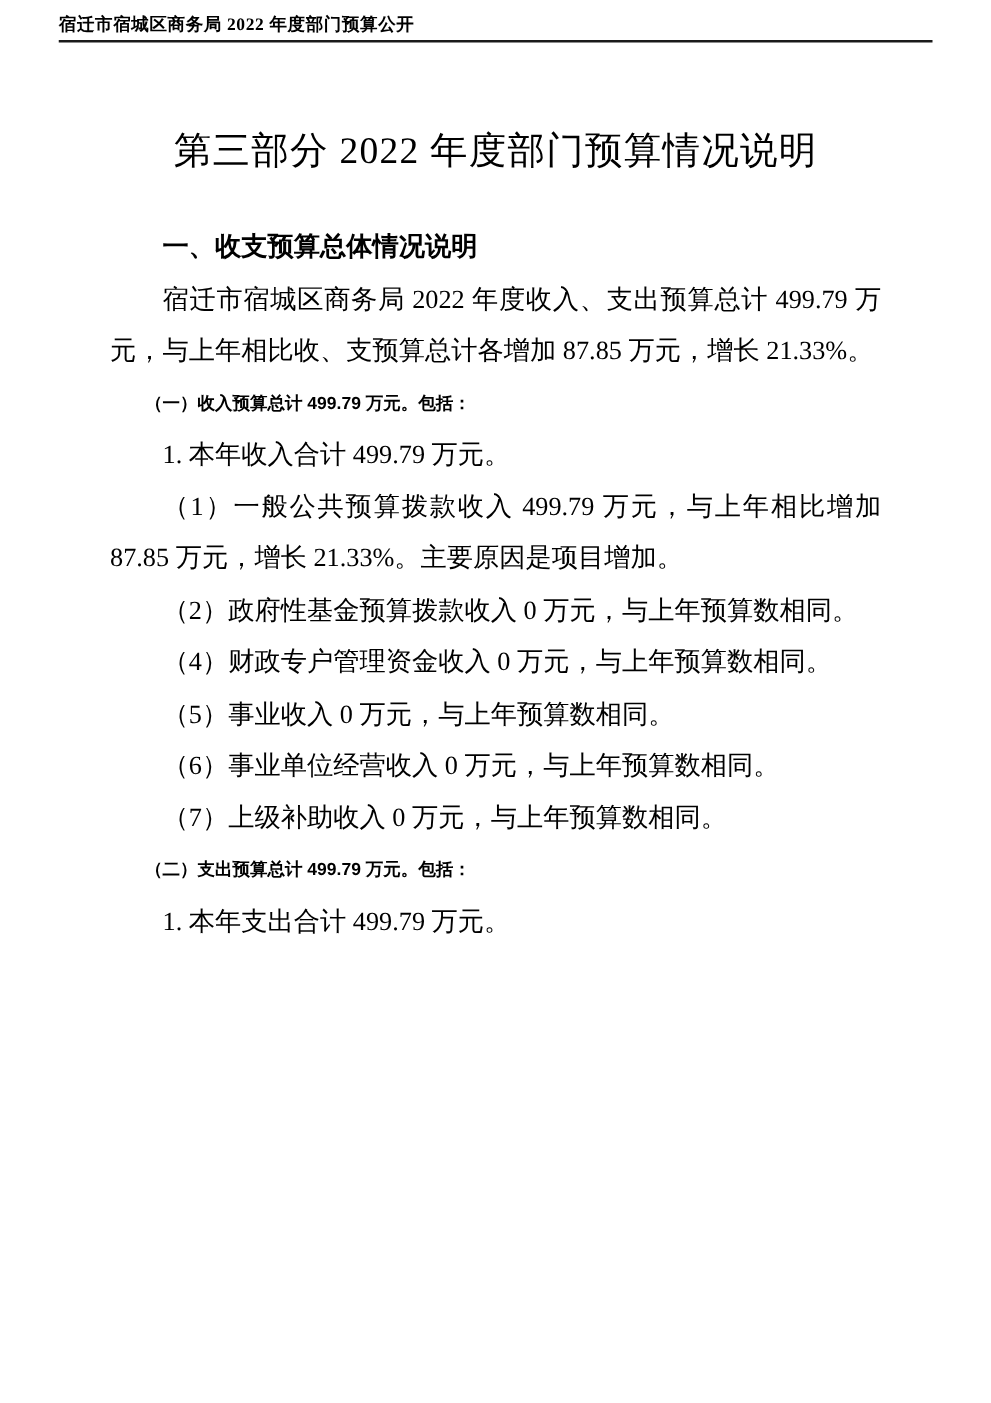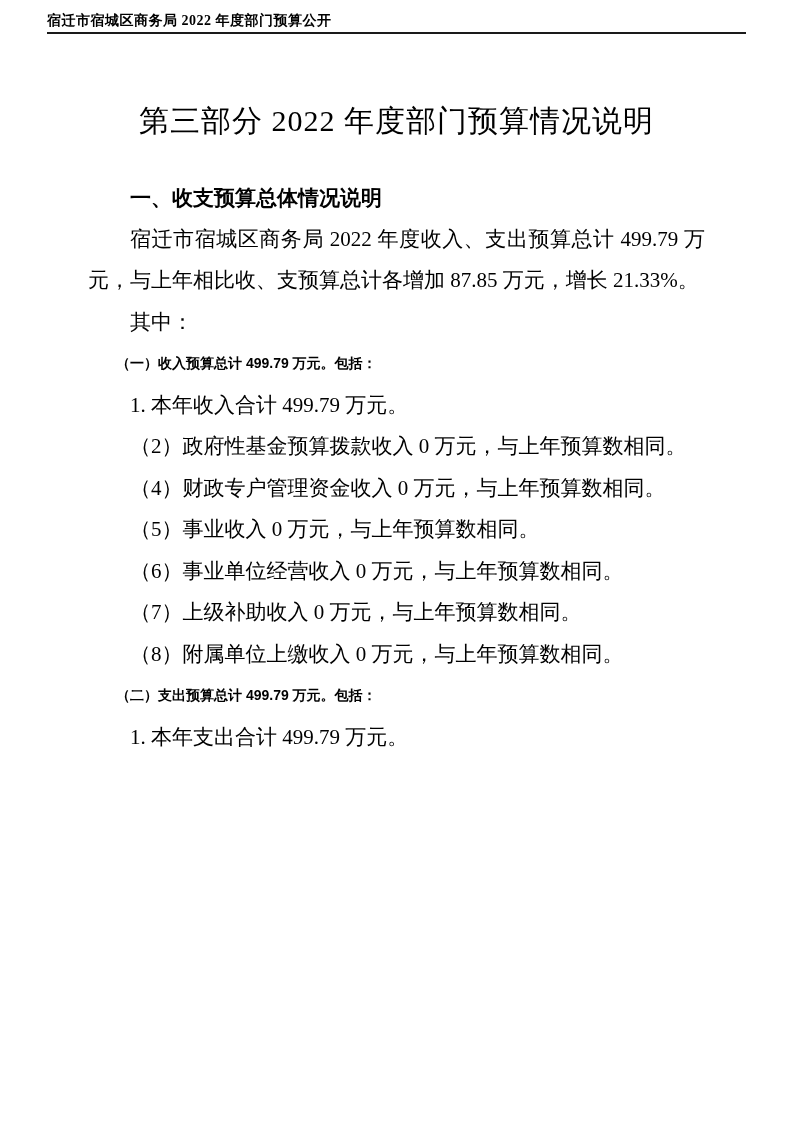--- a/index.html
+++ b/index.html
@@ -88,39 +88,38 @@
   </div>
 
   <div class="content">
 
     <div class="doc-title">第三部分 2022 年度部门预算情况说明</div>
 
     <p class="h1">一、收支预算总体情况说明</p>
 
     <p>宿迁市宿城区商务局 2022 年度收入、支出预算总计 499.79 万元，与上年相比收、支预算总计各增加 87.85 万元，增长 21.33%。</p>
 
-    <p>其中：</p>
 
     <p class="h2">（一）收入预算总计 499.79 万元。包括：</p>
 
     <p>1. 本年收入合计 499.79 万元。</p>
 
+    <p>（1）一般公共预算拨款收入 499.79 万元，与上年相比增加 87.85 万元，增长 21.33%。主要原因是项目增加。</p>
 
     <p>（2）政府性基金预算拨款收入 0 万元，与上年预算数相同。</p>
 
 
     <p>（4）财政专户管理资金收入 0 万元，与上年预算数相同。</p>
 
     <p>（5）事业收入 0 万元，与上年预算数相同。</p>
 
     <p>（6）事业单位经营收入 0 万元，与上年预算数相同。</p>
 
     <p>（7）上级补助收入 0 万元，与上年预算数相同。</p>
 
-    <p>（8）附属单位上缴收入 0 万元，与上年预算数相同。</p>
 
 
 
     <p class="h2">（二）支出预算总计 499.79 万元。包括：</p>
 
     <p>1. 本年支出合计 499.79 万元。</p>
 
   </div>
 
   <div class="page-footer">- 24 -</div>

